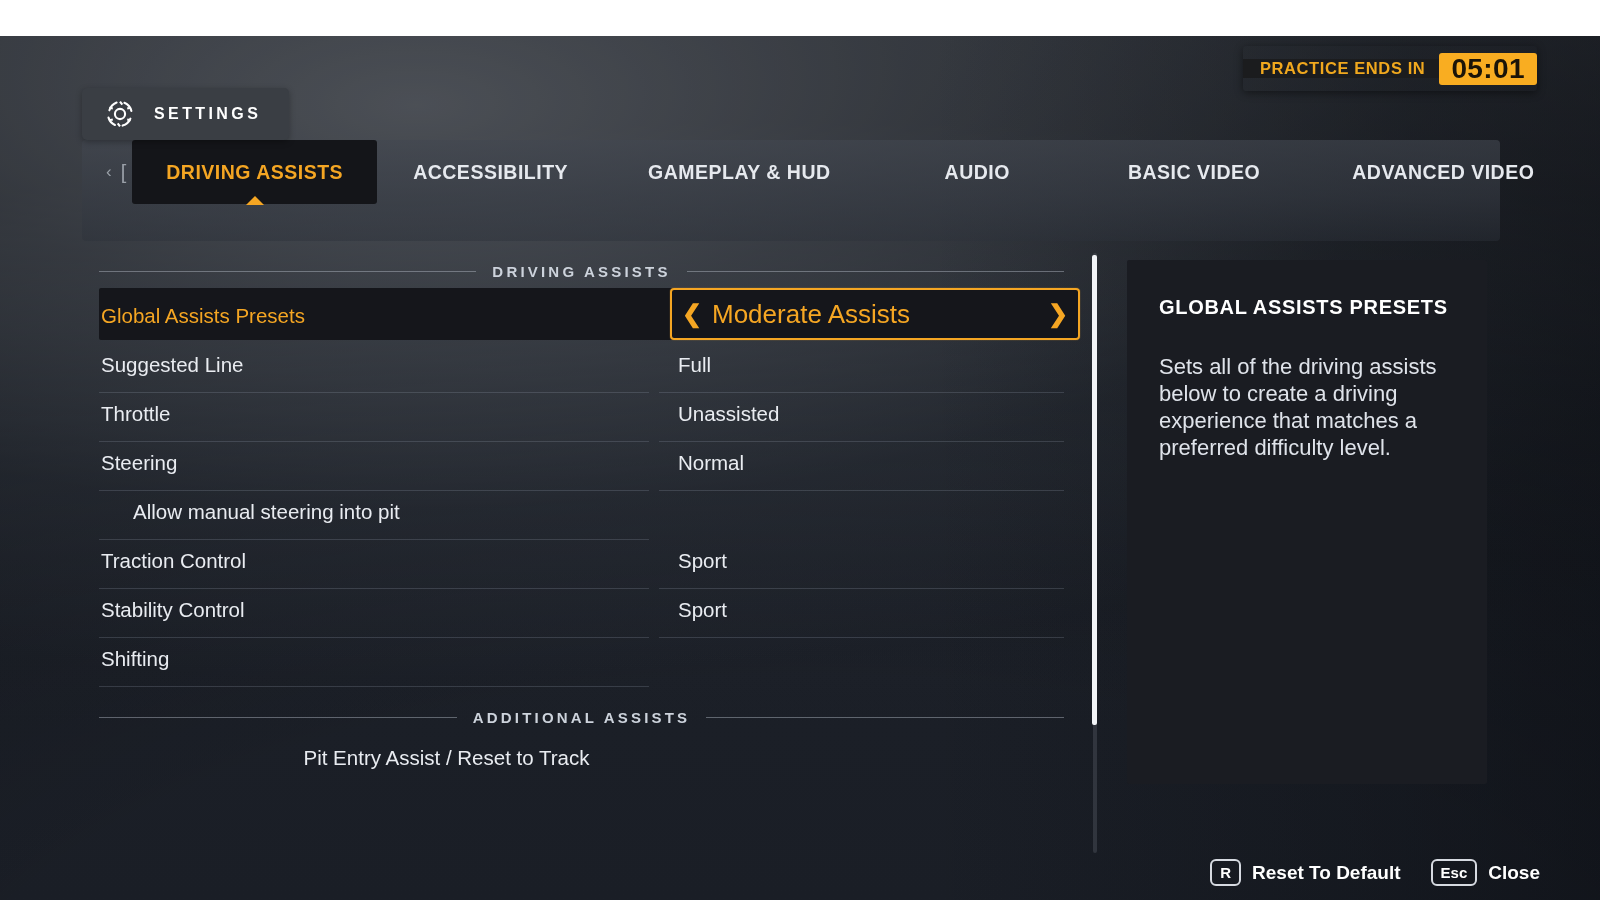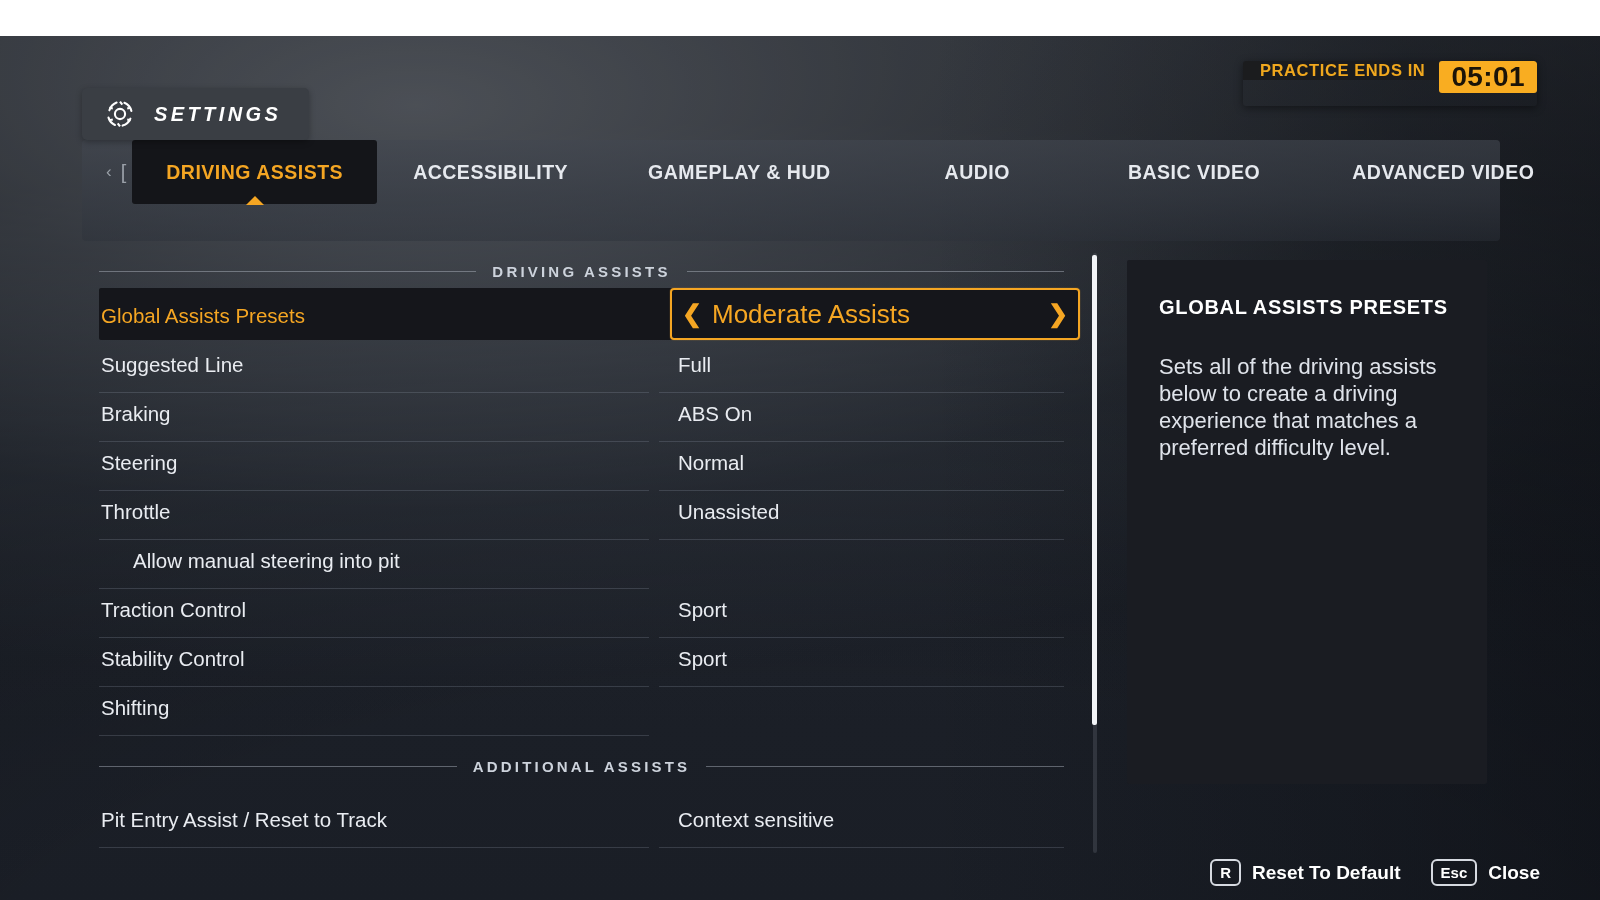--- a/index.html
+++ b/index.html
@@ -22,22 +22,22 @@
   
   #game::after {
     content:""; position:absolute; inset:0; pointer-events:none;
     background:
       linear-gradient(90deg, rgba(0,0,0,0.00) 0%, rgba(0,0,0,0.00) 58%, rgba(10,13,18,0.30) 84%, rgba(8,10,15,0.45) 100%),
       radial-gradient(130% 110% at 50% 120%, rgba(0,0,0,0) 40%, rgba(0,0,0,0.35) 100%);
   }
 
   
   #timer {
-    position:absolute; right:63px; top:25px; z-index:6;
-    display:flex; align-items:flex-start; height:45px;
+    position:absolute; right:63px; top:10px; z-index:6;
+    display:flex; align-items:center; height:45px;
     border-radius:3px; overflow:hidden;
     box-shadow:0 2px 8px rgba(0,0,0,0.45);
   }
   #timer .lbl {
     background:#1b1c1e; color:#f0a81e;
     font-size:16.5px; font-weight:700; letter-spacing:0.6px;
     display:flex; align-items:center; padding:0 14px 0 17px;
   }
   #timer .val {
     background:#f9ad21; color:#1b1408;
@@ -49,21 +49,21 @@
   
   #title-chip {
     position:absolute; left:82px; top:52px; z-index:5;
     display:flex; align-items:center; gap:18px;
     background:#3a3e44; border-radius:5px;
     height:52px; padding:0 28px 0 22px;
     box-shadow:0 2px 6px rgba(0,0,0,0.30);
   }
   #title-chip .gear { width:32px; height:32px; display:block; }
   #title-chip .txt {
-    color:#ffffff; font-size:20px; font-weight:700; letter-spacing:3.4px;font-style:italic;
+    color:#ffffff; font-size:16px; font-weight:700; letter-spacing:3.4px;
   }
 
   
   #tabbar {
     position:absolute; left:82px; top:104px; width:1418px; height:101px; z-index:4;
     background:linear-gradient(180deg, rgba(66,71,80,0.62) 0%, rgba(55,60,69,0.60) 55%, rgba(44,49,58,0.45) 100%);
     border-radius:4px;
     display:flex; align-items:flex-start;
   }
   #tabbar .inner {
@@ -273,33 +273,29 @@
             <span class="v">Moderate Assists</span>
             <span class="chev r">❯</span>
           </div>
         </div>
 
         <div class="row">
           <div class="label">Suggested Line</div>
           <div class="value">Full</div>
         </div>
 
-        <div class="row">
-          <div class="label">Braking</div>
-          <div class="value">ABS On</div>
+
+        <div class="row">
+          <div class="label">Throttle</div>
+          <div class="value">Unassisted</div>
         </div>
 
         <div class="row">
           <div class="label">Steering</div>
           <div class="value">Normal</div>
-        </div>
-
-        <div class="row">
-          <div class="label">Throttle</div>
-          <div class="value">Unassisted</div>
         </div>
 
         <div class="row indent">
           <div class="label">Allow manual steering into pit</div>
         </div>
 
         <div class="row">
           <div class="label">Traction Control</div>
           <div class="value">Sport</div>
         </div>
@@ -312,21 +308,21 @@
         <div class="row">
           <div class="label">Shifting</div>
         </div>
 
         <div class="section-head" style="margin-top:14px;">
           <span class="ln"></span>
           <span class="ttl">ADDITIONAL ASSISTS</span>
           <span class="ln"></span>
         </div>
 
-        <div class="row" style="margin-top:9px;">
+        <div class="row" style="margin-top:9px;flex-direction:column;">
           <div class="label">Pit Entry Assist / Reset to Track</div>
           <div class="value">Context sensitive</div>
         </div>
 
       </div>
 
       <div id="scroll-track"></div>
       <div id="scroll-thumb"></div>
 
       <div id="info">

